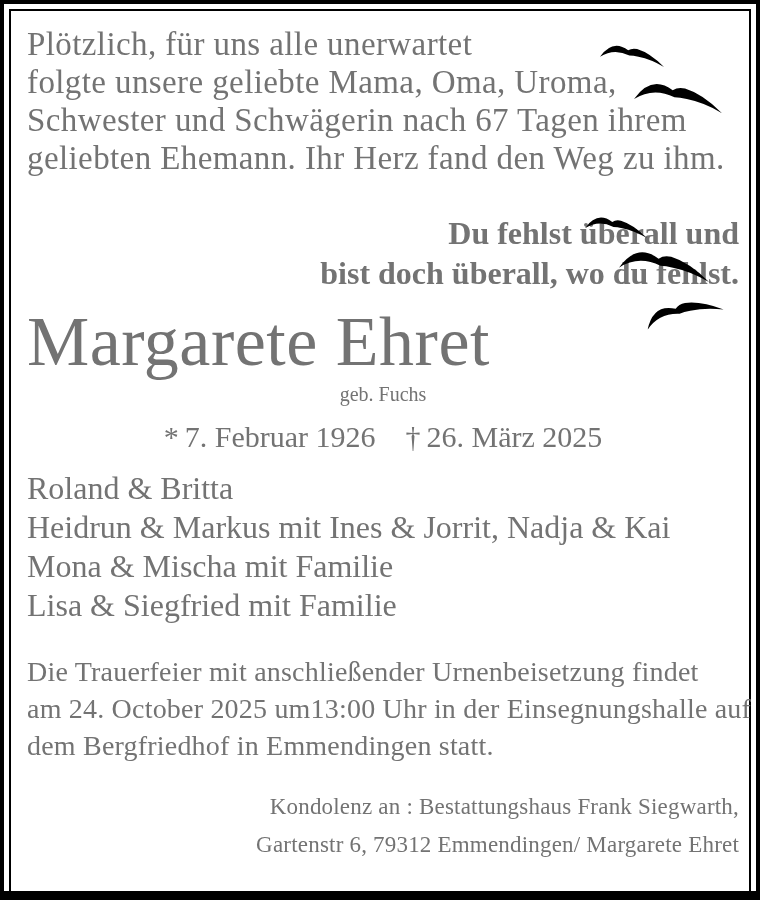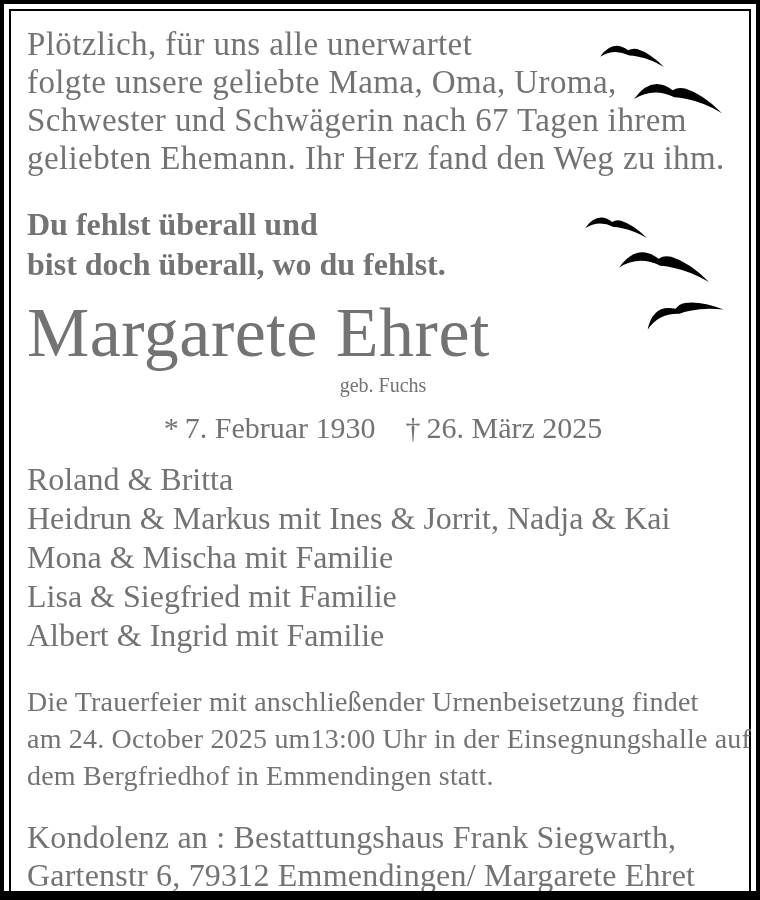--- a/index.html
+++ b/index.html
@@ -16,28 +16,28 @@
     color:#737373;
   }
   .inner{
     box-sizing:border-box;
     height:100%;
     border:2px solid #000;
     border-bottom:none;
     padding:14px 10px 0 16px;
   }
   .intro{margin:0;font-size:33px;line-height:38px;letter-spacing:0.4px;}
-  .verse{margin:27px 0 0 0;font-size:32px;font-weight:bold;line-height:40px;text-align:left;}
+  .verse{margin:36px 0 0 0;font-size:32px;font-weight:bold;line-height:40px;text-align:right;}
   .name{margin:14px 0 0 0;font-size:70px;font-weight:400;line-height:70px;text-align:left;letter-spacing:0.5px;}
   .maiden{margin:0;font-size:20px;line-height:34px;text-align:center;}
   .dates{margin:8px 0 0 0;font-size:30px;line-height:36px;display:flex;justify-content:center;gap:30px;}
   .dates .sym{padding-right:6px;}
   .mourners{margin:14px 0 0 0;font-size:32px;font-weight:normal;line-height:39px;}
   .funeral{margin:28px 0 0 0;font-size:28px;line-height:37px;letter-spacing:0.2px;}
-  .condolence{margin:24px 0 0 0;font-size:32px;line-height:38px;letter-spacing:0.2px;}
+  .condolence{margin:24px 0 0 0;font-size:23px;line-height:38px;letter-spacing:0.2px;text-align:right;}
   .line{white-space:nowrap;}
   .bird{position:absolute;fill:#000;}
   .bird.b1{left:596px;top:36px;width:64px;height:29px;}
   .bird.b2{left:630px;top:72px;width:88px;height:40px;}
   .bird.b3{left:581px;top:208px;width:62px;height:28px;}
   .bird.b4{left:615px;top:240px;width:90px;height:41px;}
   .bird.b5{left:639px;top:290px;width:78px;height:35px;transform:rotate(-24deg);}
 </style>
 </head>
 <body>
@@ -60,30 +60,29 @@
 
     <div class="verse">
       <span class="line" style="display:block">Du fehlst überall und</span>
       <span class="line" style="display:block">bist doch überall, wo du fehlst.</span>
     </div>
 
     <h1 class="name">Margarete Ehret</h1>
     <div class="maiden">geb. Fuchs</div>
 
     <div class="dates">
-      <span class="line"><span class="sym">*</span><span>7. Februar 1930</span></span>
+      <span class="line"><span class="sym">*</span><span>7. Februar 1926</span></span>
       <span class="line"><span class="sym">†</span><span>26. März 2025</span></span>
     </div>
 
     <div class="mourners">
       <span class="line" style="display:block">Roland &amp; Britta</span>
       <span class="line" style="display:block">Heidrun &amp; Markus mit Ines &amp; Jorrit, Nadja &amp; Kai</span>
       <span class="line" style="display:block">Mona &amp; Mischa mit Familie</span>
       <span class="line" style="display:block">Lisa &amp; Siegfried mit Familie</span>
-      <span class="line" style="display:block">Albert &amp; Ingrid mit Familie</span>
     </div>
 
     <p class="funeral">
       <span class="line" style="display:block">Die Trauerfeier mit anschließender Urnenbeisetzung findet</span>
       <span class="line" style="display:block">am 24. October 2025 um13:00 Uhr in der Einsegnungshalle auf</span>
       <span class="line" style="display:block">dem Bergfriedhof in Emmendingen statt.</span>
     </p>
 
     <p class="condolence">
       <span class="line" style="display:block">Kondolenz an : Bestattungshaus Frank Siegwarth,</span>

